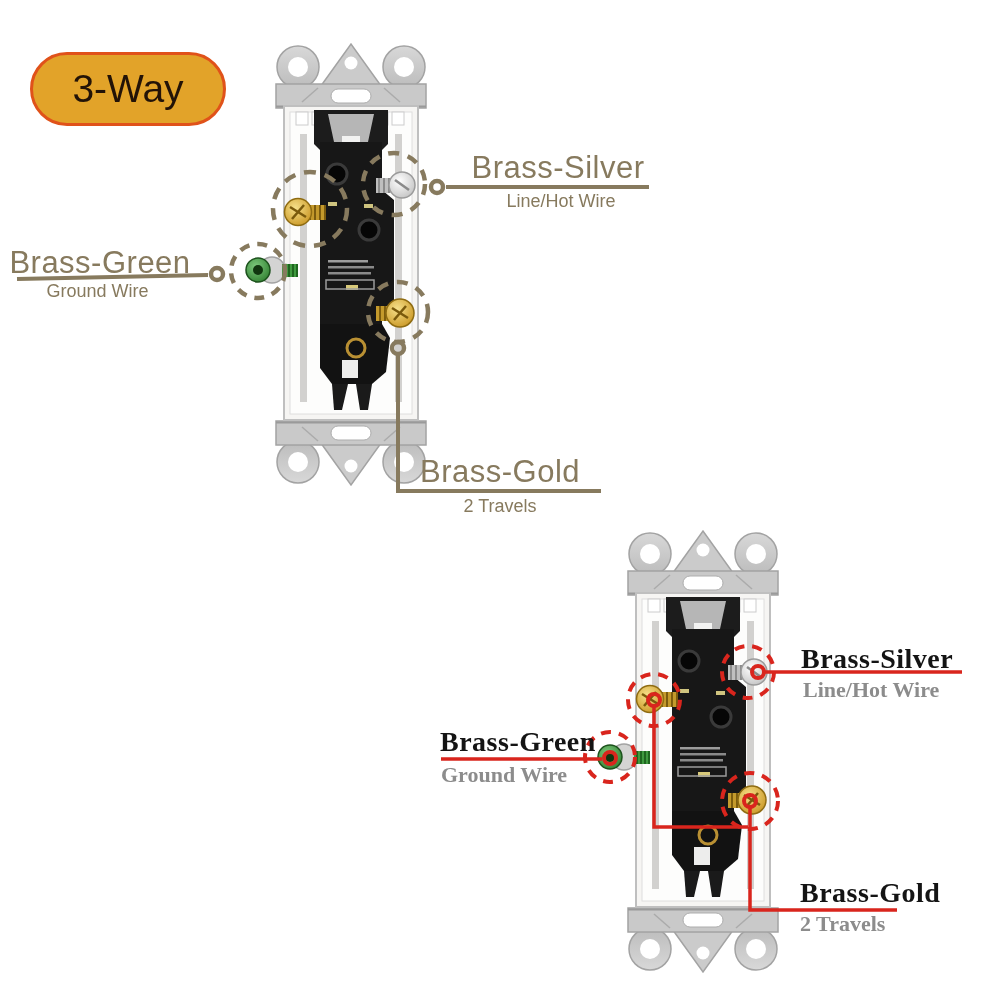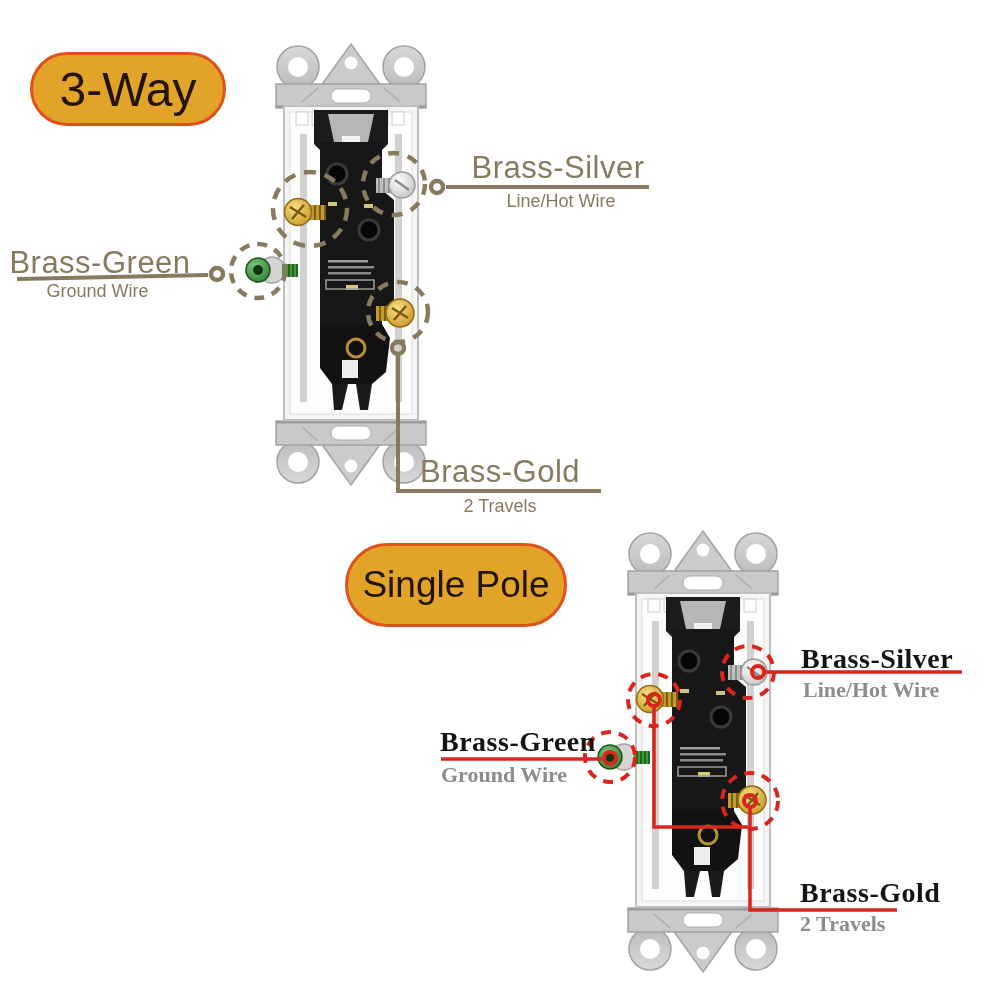--- a/index.html
+++ b/index.html
@@ -3,21 +3,21 @@
 <meta charset="utf-8">
 <style>
   html,body{margin:0;padding:0;background:#ffffff;}
   .canvas{position:relative;width:1000px;height:1000px;background:#ffffff;overflow:hidden;
           font-family:"Liberation Sans",sans-serif;}
   svg{position:absolute;left:0;top:0;}
   .abs{position:absolute;}
   .badge{display:flex;align-items:center;justify-content:center;
          background:#e2a329;border:3px solid #e0521a;border-radius:44px;
          color:#231307;font-family:"Liberation Sans",sans-serif;}
-  .badge-top{left:30px;top:52px;width:190px;height:68px;font-size:48px;}
+  .badge-top{left:30px;top:52px;width:190px;height:68px;font-size:39px;}
   .badge-bottom{left:345px;top:543px;width:216px;height:78px;font-size:37px;}
   .callout-sans{color:#877a5e;text-align:center;font-family:"Liberation Sans",sans-serif;}
   .t-title{font-size:31px;letter-spacing:0.5px;}
   .t-sub{font-size:18px;}
   .callout-serif{font-family:"Liberation Serif",serif;font-weight:700;text-align:left;}
   .b-title{font-size:28px;color:#141414;letter-spacing:0.5px;}
   .b-sub{font-size:22px;color:#8c8c8c;}
 </style>
 </head>
 <body>
@@ -151,23 +151,20 @@
       <path d="M654,707 V827 H748" stroke-width="3.5"></path>
       <circle cx="750" cy="801" r="6" stroke-width="4"></circle>
       <path d="M750,808 V910 H897" stroke-width="3.5"></path>
     </g>
   </svg>
 
   <div class="abs badge badge-top">
     <span>3-Way</span>
   </div>
 
-  <div class="abs badge badge-bottom">
-    <span>Single Pole</span>
-  </div>
 
   <div class="abs callout-sans t-title" style="left:458px;top:150px;width:200px;">Brass-Silver</div>
   <div class="abs callout-sans t-sub" style="left:461px;top:191px;width:200px;">Line/Hot Wire</div>
 
   <div class="abs callout-sans t-title" style="left:0px;top:245px;width:200px;">Brass-Green</div>
   <div class="abs callout-sans t-sub" style="left:0px;top:281px;width:195px;">Ground Wire</div>
 
   <div class="abs callout-sans t-title" style="left:400px;top:454px;width:200px;">Brass-Gold</div>
   <div class="abs callout-sans t-sub" style="left:400px;top:496px;width:200px;">2 Travels</div>
 

